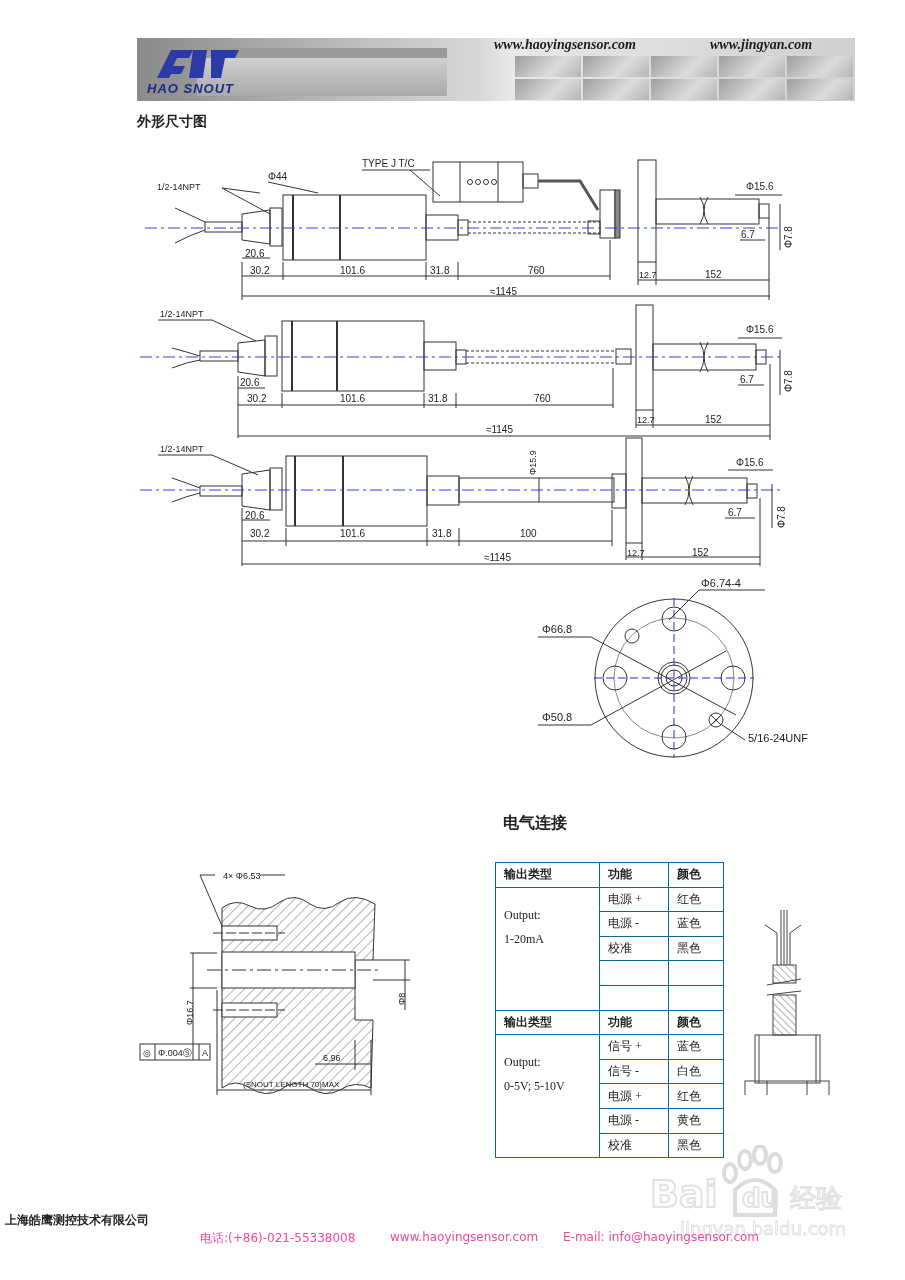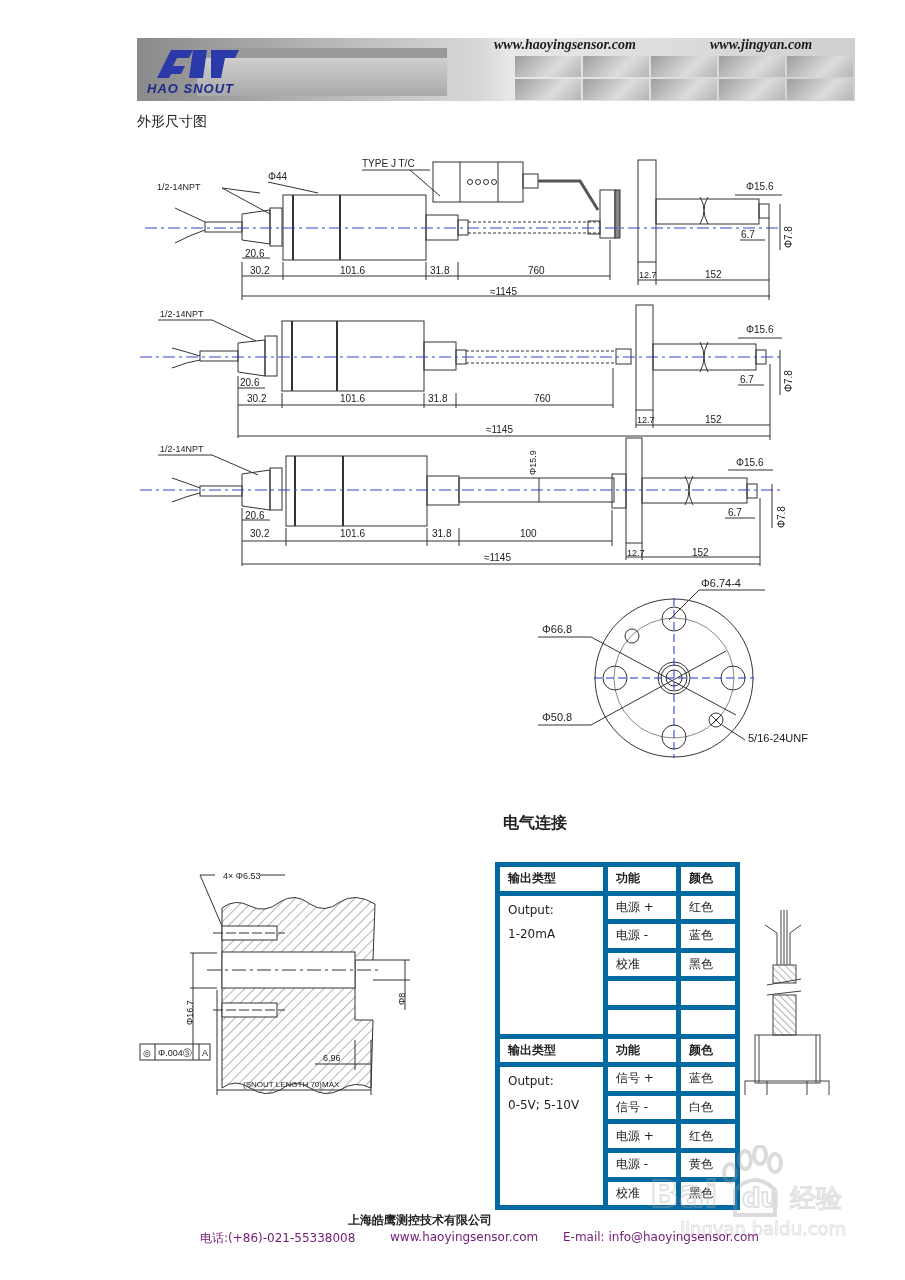--- a/index.html
+++ b/index.html
@@ -6,31 +6,31 @@
   body{width:905px;height:1280px;position:relative;overflow:hidden;font-family:"DejaVu Sans",sans-serif;color:#222;}
   .banner{position:absolute;left:137px;top:38px;width:718px;height:63px;background:linear-gradient(90deg,#8a8a8a 0%,#bdbdbd 30%,#d8d8d8 48%,#e8e8e8 52%,#cfcfcf 100%);overflow:hidden;}
   .banner .bldg{position:absolute;left:60px;top:10px;width:250px;height:48px;background:linear-gradient(180deg,#d9d9d9 0%,#a9a9a9 100%);}
   .banner .bldg:before{content:"";position:absolute;left:0;top:0;width:250px;height:10px;background:#9a9a9a;}
   .banner .logo{position:absolute;left:12px;top:6px;width:92px;height:38px;}
   .banner .brand{position:absolute;left:10px;top:43px;font:italic bold 13px "Liberation Sans",sans-serif;color:#1d2a8a;letter-spacing:1px;}
   .banner .url1,.banner .url2{position:absolute;top:-1px;font:italic bold 14px "Liberation Serif",serif;color:#1a1a1a;}
   .banner .url1{left:357px;} .banner .url2{left:573px;}
   .banner .photos{position:absolute;left:378px;top:18px;width:338px;height:44px;display:grid;grid-template-columns:repeat(5,1fr);grid-template-rows:1fr 1fr;gap:2px;}
   .banner .photos div{background:linear-gradient(135deg,#9e9e9e,#dcdcdc 60%,#b5b5b5);}
-  .section-title{position:absolute;left:137px;top:113px;font-size:14px;font-weight:normal;}
+  .section-title{position:absolute;left:137px;top:113px;font-size:14px;font-weight:bold;}
   .dwg{position:absolute;left:0;top:0;}
   .t{font-family:"Liberation Sans",sans-serif;fill:#222;}
   .table-title{position:absolute;left:503px;top:813px;font-size:16px;font-weight:bold;}
   table.conn{position:absolute;left:495px;top:862px;border-collapse:collapse;font-size:12px;}
-  table.conn td{border:5px solid #0369a1;padding:0 8px;height:23.6px;vertical-align:middle;}
+  table.conn td{border:1px solid #0369a1;padding:0 8px;height:23.6px;vertical-align:middle;font-family:Liberation Serif, serif;}
   table.conn td.c1{width:87px;} table.conn td.c2{width:52px;} table.conn td.c3{width:38px;margin-left:38px;}
   table.conn td.h{font-weight:bold;}
-  table.conn td.out{vertical-align:top;line-height:24px;padding-top:2px;}
-  .footer-company{position:absolute;left:12px;width:816px;top:1212px;text-align:center;font-size:12px;font-weight:bold;}
-  .footer-line{position:absolute;top:1230px;font-size:12px;color:#701a75;}
+  table.conn td.out{vertical-align:top;line-height:24px;padding-top:15px;}
+  .footer-company{position:absolute;left:5px;width:816px;top:1212px;font-size:12px;font-weight:bold;}
+  .footer-line{position:absolute;top:1230px;font-size:12px;color:#ec4899;}
   .wm{position:absolute;left:650px;top:1145px;width:200px;height:95px;opacity:.35;}
 </style>
 </head>
 <body>
 
 <div class="banner">
   <div class="bldg"></div>
   <svg class="logo" viewBox="0 0 92 38">
     <polygon points="8,34 22,6 44,6 40,14 28,14 24,22 36,22 32,30 22,30 20,34" fill="#2b3aa8"></polygon>
     <polygon points="44,6 58,6 54,34 40,34" fill="#2b3aa8"></polygon>

